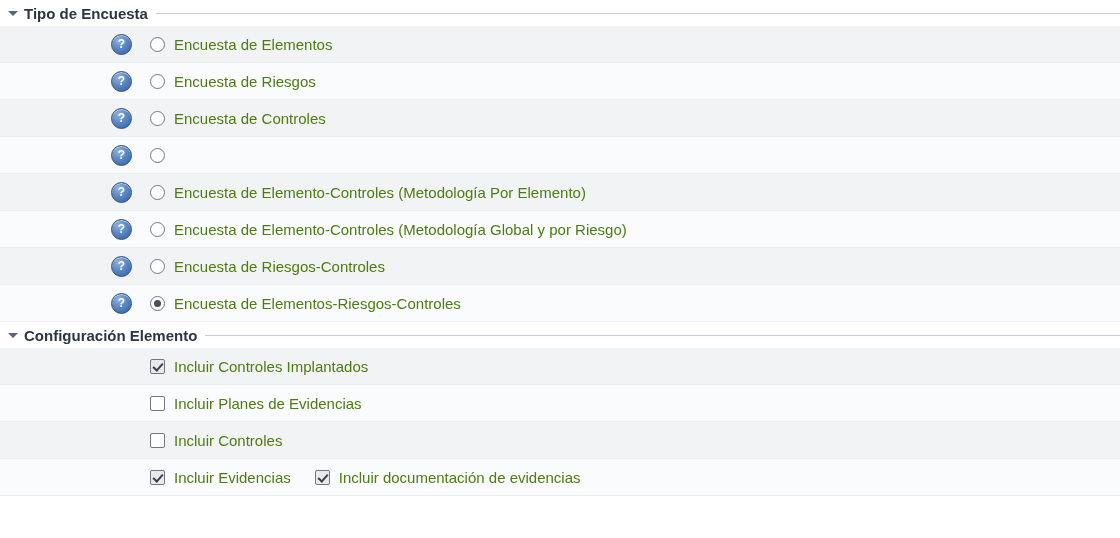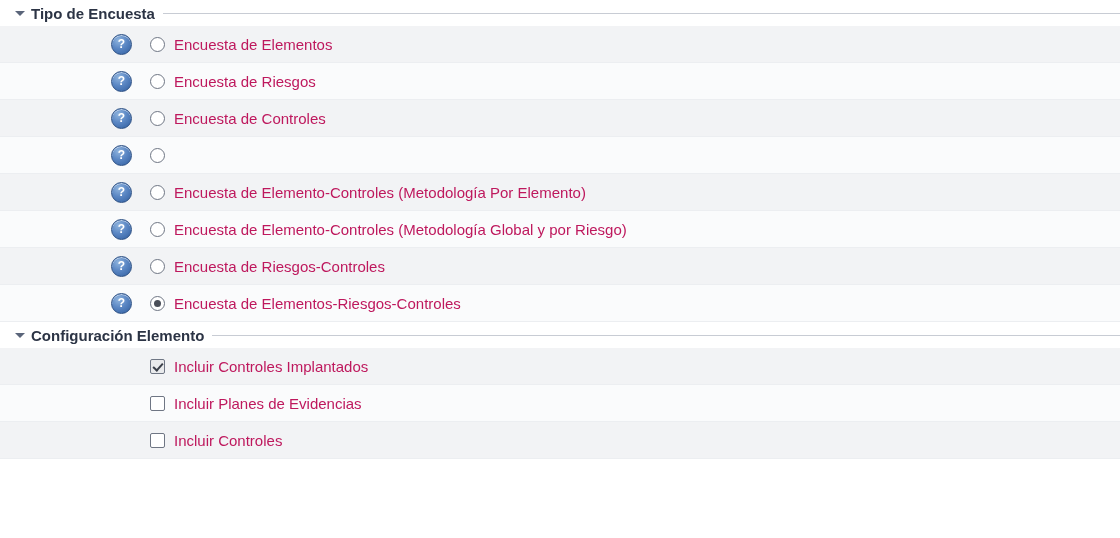--- a/index.html
+++ b/index.html
@@ -20,21 +20,21 @@
     width: 1120px;
     height: 538px;
     position: relative;
   }
 
   
   .section-header {
     display: flex;
     align-items: center;
     height: 26px;
-    padding-left: 13px;
+    padding-left: 6px;
     box-sizing: border-box;
   }
   .section-header .twisty {
     width: 14px;
     height: 14px;
     display: inline-block;
     position: relative;
     flex: 0 0 auto;
     margin-right: 4px;
   }
@@ -157,21 +157,21 @@
     top: 1px;
     width: 4px;
     height: 8px;
     border: solid #3a3f49;
     border-width: 0 2px 2px 0;
     transform: rotate(42deg);
   }
 
   .opt-label {
     font-size: 15px;
-    color: #be185d;
+    color: #4d7c0f;
     white-space: nowrap;
   }
 
   .inline-gap {
     display: inline-flex;
     align-items: center;
     margin-left: 24px;
   }
 </style>
 </head>
@@ -287,15 +287,26 @@
   </div>
 
   <div class="row odd">
     <div class="gutter"></div>
     <div class="body">
       <span class="checkbox"></span>
       <span class="opt-label">Incluir Controles</span>
     </div>
   </div>
 
+  <div class="row even">
+    <div class="gutter"></div>
+    <div class="body">
+      <span class="checkbox checked"></span>
+      <span class="opt-label">Incluir Evidencias</span>
+      <span class="inline-gap">
+        <span class="checkbox checked"></span>
+        <span class="opt-label">Incluir documentación de evidencias</span>
+      </span>
+    </div>
+  </div>
 
 
 </div>
 
 </body></html>

